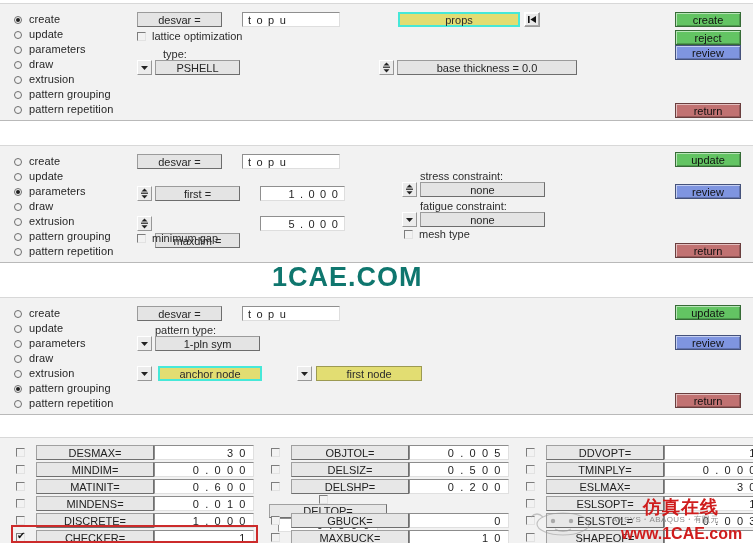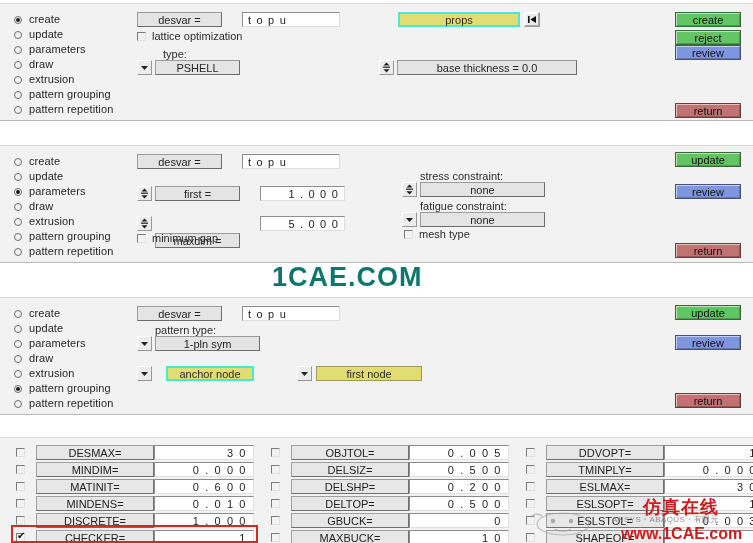--- a/index.html
+++ b/index.html
@@ -391,21 +391,21 @@
         <polygon points="1,3 8,3 4.5,7" fill="#222"></polygon>
       </svg>
   </div>
   <div class="lbl-btn" style="position:absolute;left:155px;top:38px;width:105px;">1-pln  sym</div>
 
   <div class="dn" style="position:absolute;left:137px;top:68px;">
     <svg width="9" height="9" viewBox="0 0 9 9">
         <polygon points="1,3 8,3 4.5,7" fill="#222"></polygon>
       </svg>
   </div>
-  <div class="ent sel" style="position:absolute;left:166px;top:68px;width:88px;">anchor node</div>
+  <div class="ent sel" style="position:absolute;left:158px;top:68px;width:104px;">anchor node</div>
 
   <div class="dn" style="position:absolute;left:297px;top:68px;">
     <svg width="9" height="9" viewBox="0 0 9 9">
         <polygon points="1,3 8,3 4.5,7" fill="#222"></polygon>
       </svg>
   </div>
   <div class="ent" style="position:absolute;left:316px;top:68px;width:106px;">first node</div>
 
   <div class="act green" style="top:7px;">update</div>
   <div class="act blue" style="top:37px;">review</div>
@@ -453,21 +453,21 @@
   <div class="prow" style="left:269px;top:23px;">
       <span class="chk"></span>
       <span class="pname">DELSIZ=</span>
       <span class="pval">0 . 5 0 0</span>
     </div>
   <div class="prow" style="left:269px;top:40px;">
       <span class="chk"></span>
       <span class="pname">DELSHP=</span>
       <span class="pval">0 . 2 0 0</span>
     </div>
-  <div class="prow" style="left:269px;top:57px;">
+  <div class="prow" style="left:269px;top:57px;flex-direction:column;">
       <span class="chk"></span>
       <span class="pname">DELTOP=</span>
       <span class="pval">0 . 5 0 0</span>
     </div>
   <div class="prow" style="left:269px;top:74px;">
       <span class="chk"></span>
       <span class="pname">GBUCK=</span>
       <span class="pval">0</span>
     </div>
   <div class="prow" style="left:269px;top:91px;">

